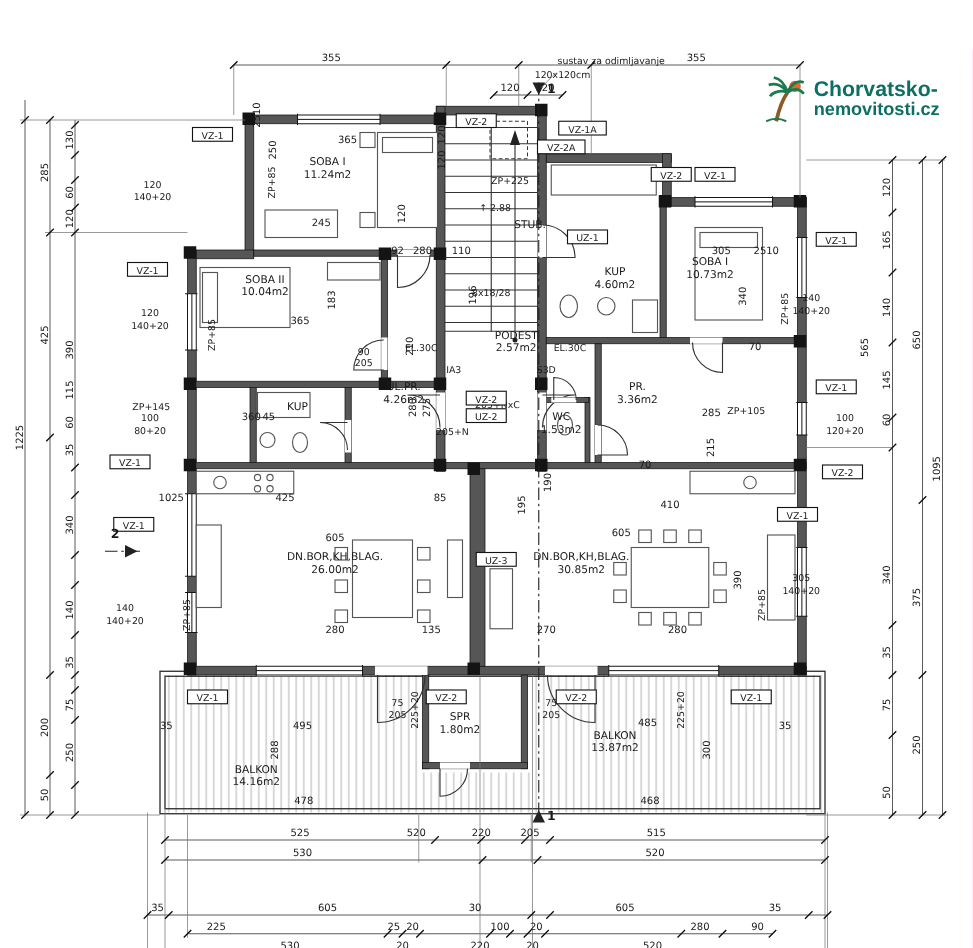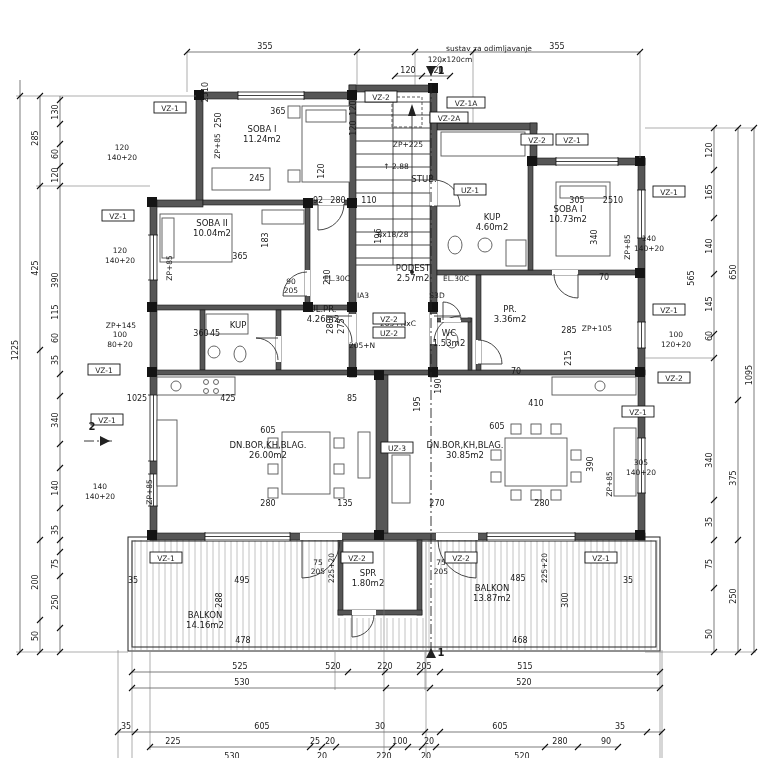--- a/index.html
+++ b/index.html
@@ -507,13 +507,25 @@
           <rect x="585" y="512" width="32" height="11" class="marker-box"></rect>
           <text x="601" y="521" class="marker-text">VZ-1</text>
         </g>
         <text x="441" y="34" class="section">1</text>
         <text x="441" y="616" class="section">1</text>
         <text x="92" y="390" class="section">2</text>
       </g>
 </svg>
 
 
+<div class="logo">
+  <svg width="40" height="40" viewBox="0 0 40 40">
+    <circle cx="30" cy="9" r="4.5" fill="#e8642c"></circle>
+    <path d="M15,37 C17,28 19,21 24,14" fill="none" stroke-width="3" stroke="#8a5a28"></path>
+    <path d="M24,14 C20,8 14,6 9,8 M24,14 C22,7 18,3 13,2 M24,14 C27,7 32,4 37,6 M24,14 C29,10 34,11 37,15 M24,14 C19,12 13,13 10,17" fill="none" stroke-width="2.2" stroke="#1d7a4f"></path>
+    <path d="M7,37 Q15,33 23,37" fill="none" stroke-width="1.6" stroke="#1d7a4f"></path>
+  </svg>
+  <div class="logo-text">
+    <div class="l1">Chorvatsko-</div>
+    <div class="l2">nemovitosti.cz</div>
+  </div>
 </div>
+</div>
 
 </body></html>

